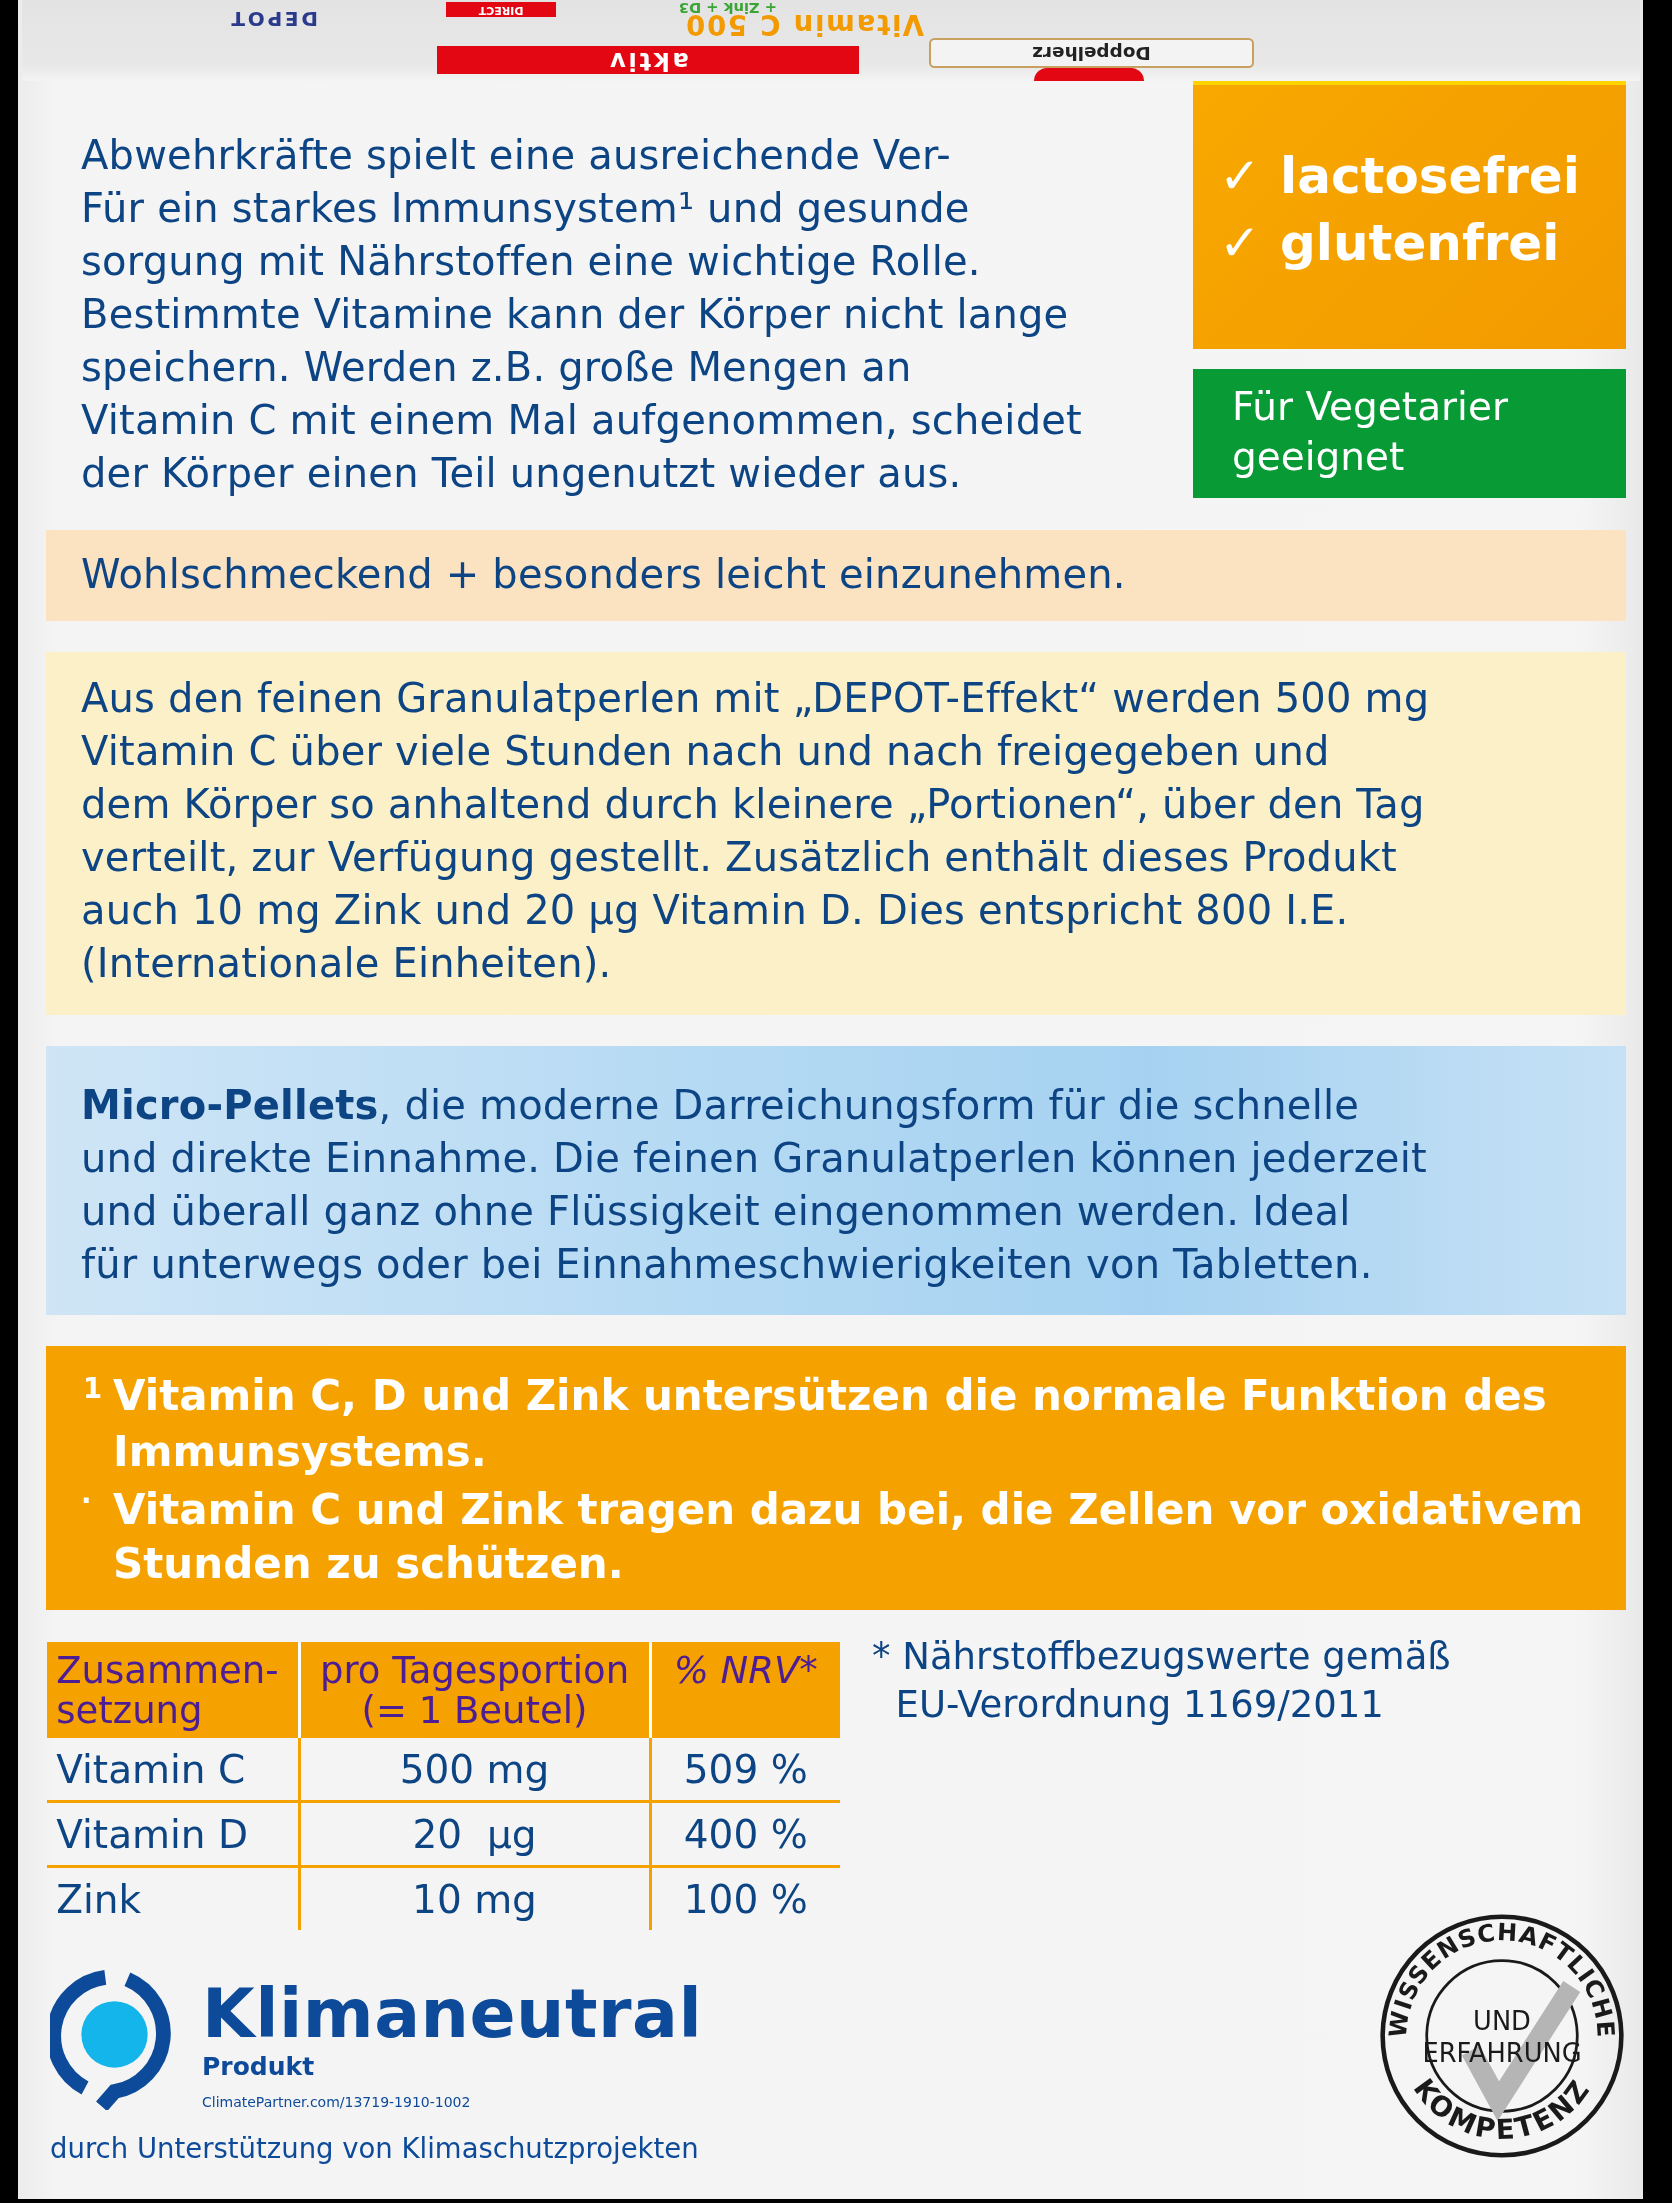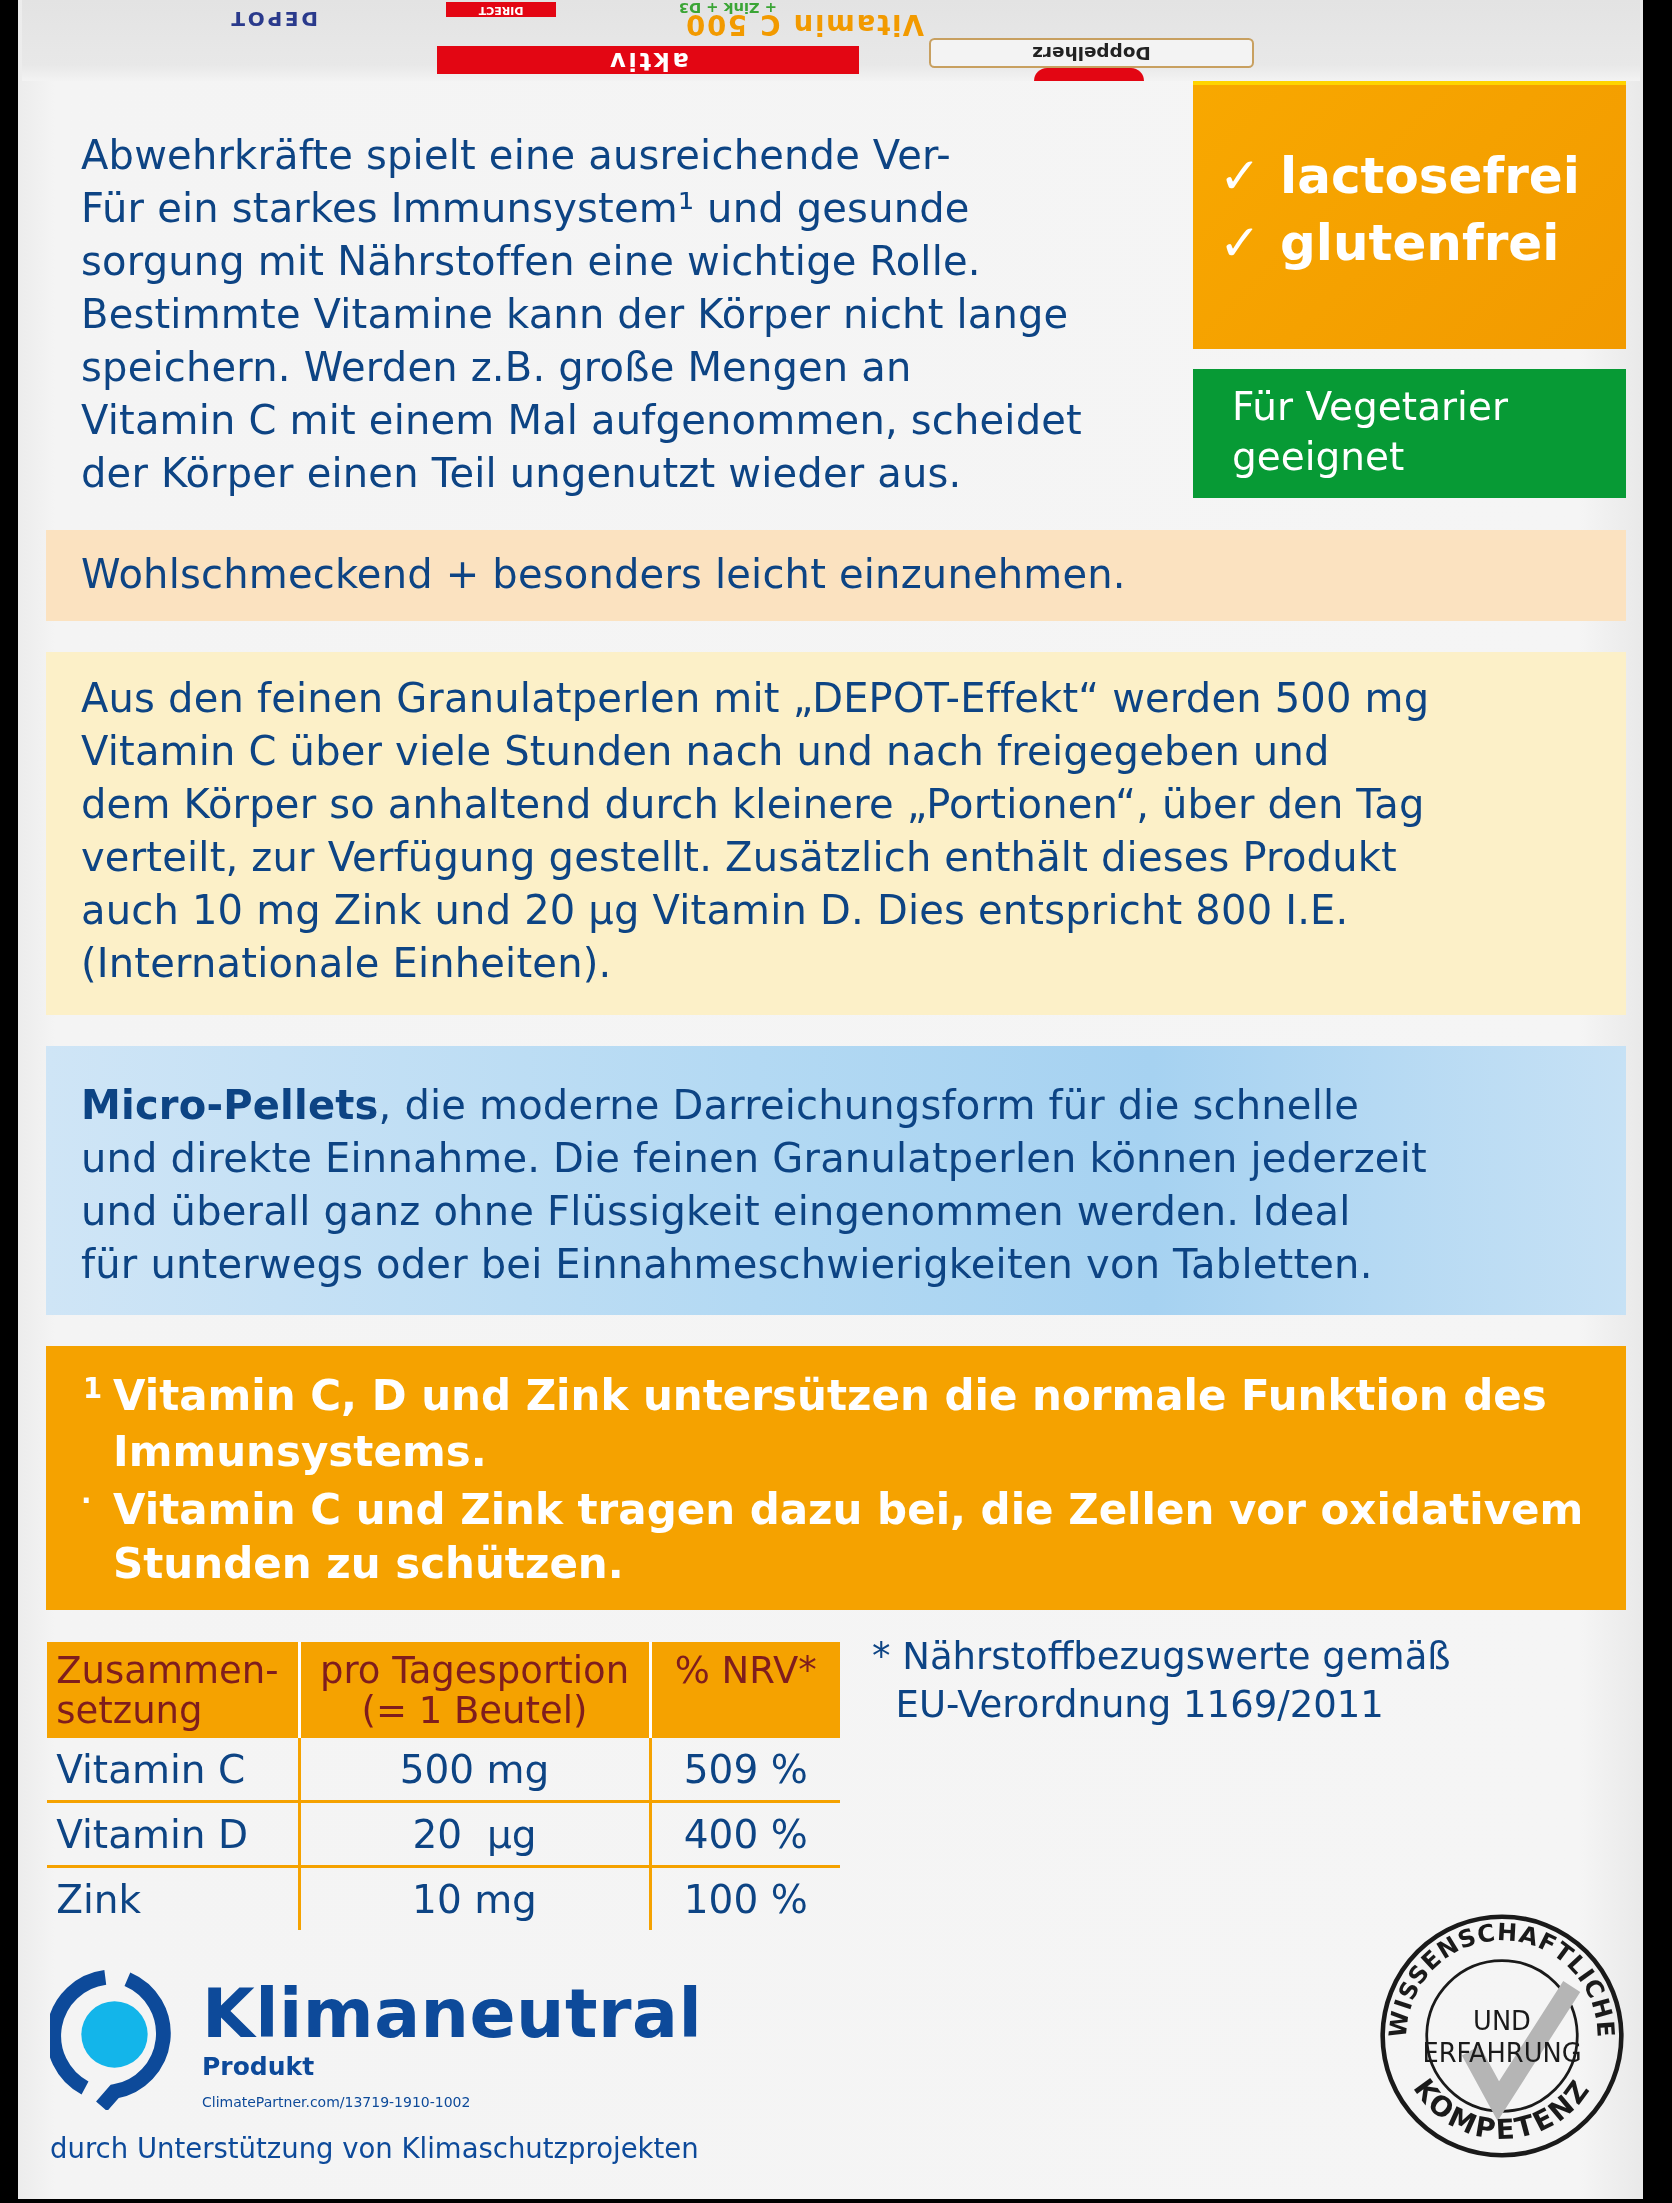--- a/index.html
+++ b/index.html
@@ -36,21 +36,21 @@
   .peach { top:530px; height:91px; background:#fbe2c0; }
   .yellow { top:652px; height:363px; background:#fcf0c8; }
   .blue { top:1046px; height:269px; background:linear-gradient(90deg,#cfe5f6 0%,#b3d9f3 45%,#a6d2f1 70%,#c6e1f5 100%); }
   .orange { top:1346px; height:264px; background:#f5a200; }
   .box .txt { left:35px; }
   .bold { font-weight:bold; }
   .fn { position:absolute; color:#fff; font-weight:bold; font-size:42px; line-height:56px; white-space:nowrap; }
   .fn-mark { position:absolute; color:#fff; font-weight:bold; font-size:27.5px; }
 
   table.nut { position:absolute; left:47px; top:1642px; width:793px; border-collapse:collapse; font-size:39px; color:#0d4484; }
-  table.nut th { background:#f5a200; color:#7f1d1d; font-weight:normal; font-size:37px; line-height:40px; vertical-align:top;
+  table.nut th { background:#f5a200; color:#4c1d95; font-weight:normal; font-size:37px; line-height:40px; vertical-align:top;
           padding:9.2px 9.2px 7.3px 9.2px; text-align:left; height:93px; box-sizing:border-box; }
   table.nut th + th { border-left:3.7px solid #fff; }
   table.nut td { height:62px; padding:0 9.2px; border-top:3.7px solid #f5a200; }
   table.nut td + td { border-left:3.7px solid #f5a200; }
   table.nut tr:nth-child(2) td { border-top:none; }
   table.nut .c2 { text-align:center; }
   table.nut .c3 { text-align:center; }
   .nrv-note { position:absolute; left:872px; top:1633px; font-size:37px; line-height:48px; color:#0d4484; white-space:pre; }
 
   .klima-logo { position:absolute; left:50px; top:1970px; width:129px; height:140px; }
@@ -135,21 +135,21 @@
   <div class="fn" style="left:67px;top:190px;">Stunden zu schützen.</div>
 </div>
 
 <table class="nut">
   <tbody>
       <tr>
     <th style="width:252px;white-space:pre-line;">Zusammen-
 setzung</th>
     <th style="width:351px;white-space:pre-line;text-align:center;">pro Tagesportion
 (= 1 Beutel)</th>
-    <th style="white-space:pre-line;text-align:center;">% NRV*</th>
+    <th style="white-space:pre-line;text-align:center;font-style:italic;">% NRV*</th>
   </tr>
   <tr>
     <td>Vitamin C</td>
     <td class="c2" style="white-space:pre;">500 mg</td>
     <td class="c3">509 %</td>
   </tr>
   <tr>
     <td>Vitamin D</td>
     <td class="c2" style="white-space:pre;">20  µg</td>
     <td class="c3">400 %</td>

